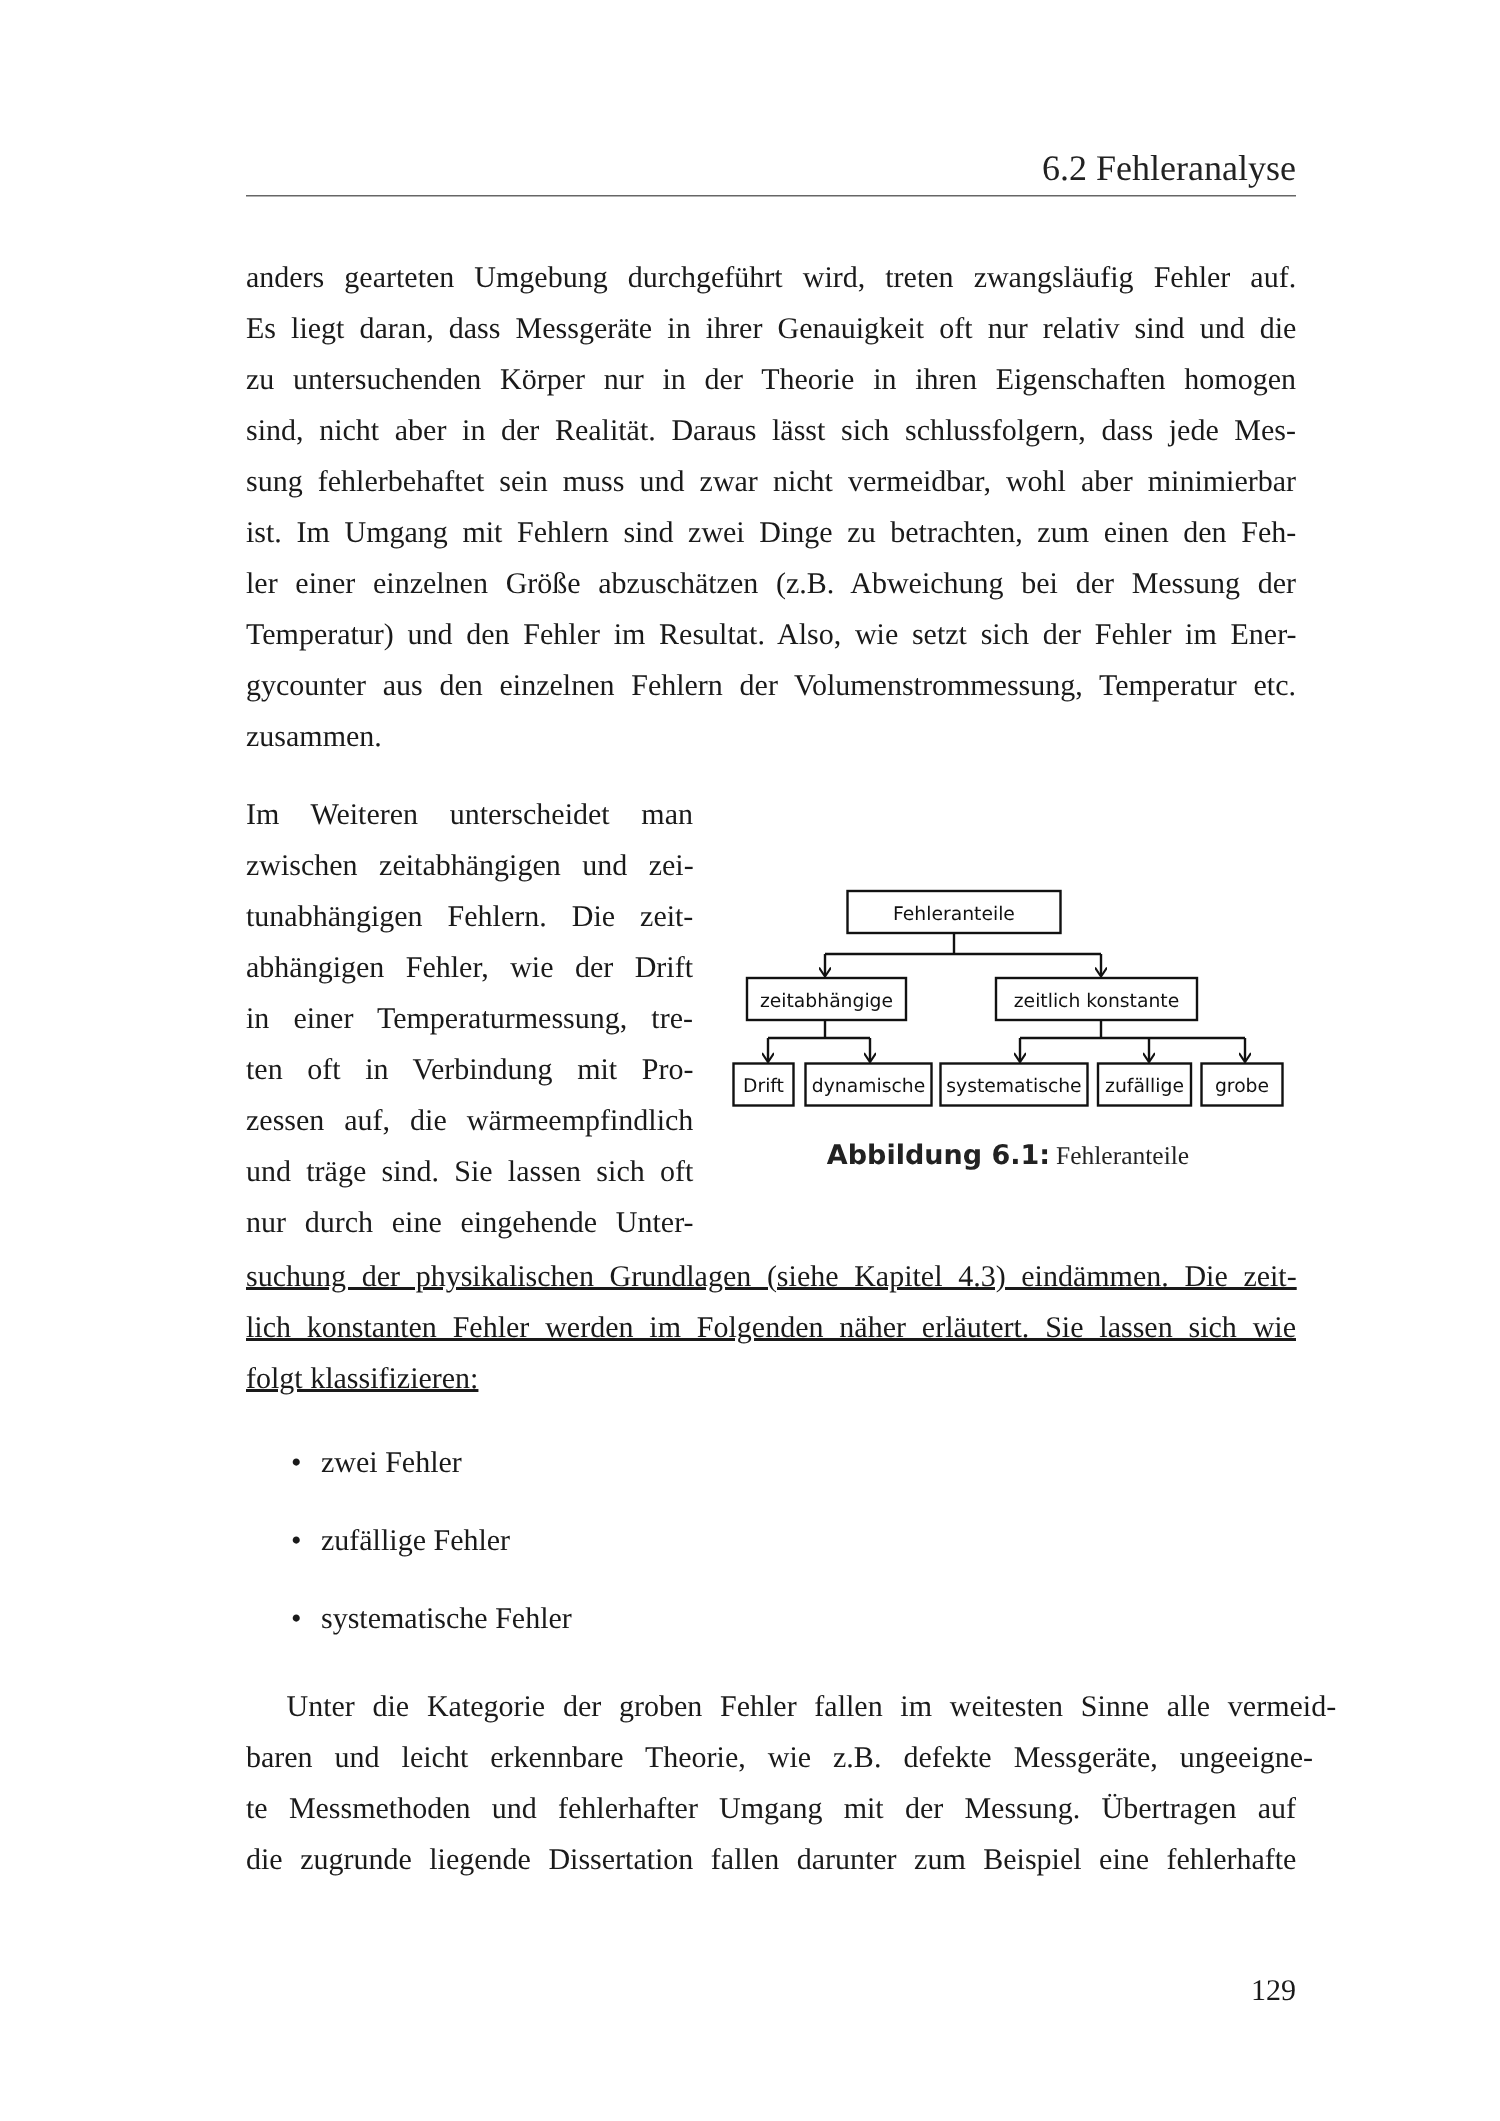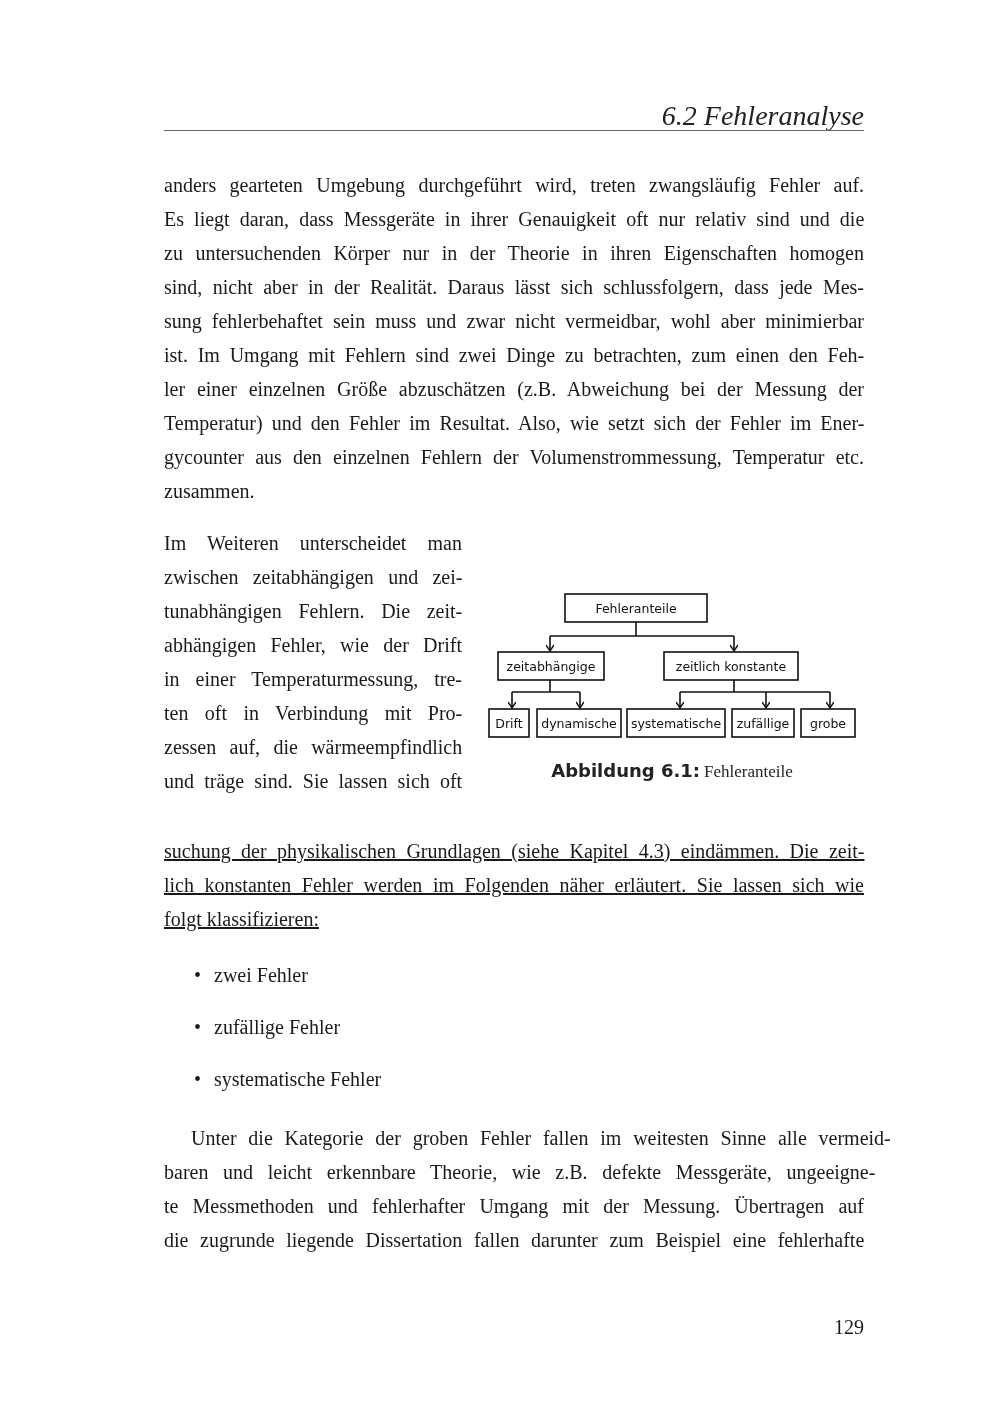--- a/index.html
+++ b/index.html
@@ -1,18 +1,18 @@
 <!DOCTYPE html>
 <html><head>
 <meta charset="utf-8">
 <style>
   html, body { margin: 0; padding: 0; background: #ffffff; }
   body { width: 1000px; height: 1414px; position: relative; overflow: hidden; }
   .page { position: absolute; left: 0; top: 0; width: 1000px; height: 1414px; background: #fff; color: #1a1a1a; }
-  .header-title { position: absolute; right: 136px; top: 100px; font-size: 28px; font-style: italic; font-family: "Liberation Serif", serif; color: #222; }
+  .header-title { position: absolute; right: 136px; top: 100px; font-size: 24px; font-family: "Liberation Serif", serif; color: #222; }
   .header-rule { position: absolute; left: 164px; width: 700px; top: 130px; height: 0; border-top: 1.2px solid #666; }
   .para { position: absolute; left: 164px; width: 700px; font-family: "Liberation Serif", serif; font-size: 20px; line-height: 34px; text-align: justify; color: #1a1a1a; }
   .para .line { display: block; text-align: justify; text-align-last: justify; white-space: nowrap; }
   .para .line.last { text-align-last: left; }
   .p1 { top: 168px; }
   .p2 { top: 526px; width: 298px; }
   .p3 { top: 834px; text-decoration: underline; }
   .p4 { top: 1121px; }
   .list { position: absolute; left: 194px; top: 958px; font-family: "Liberation Serif", serif; font-size: 20px; color: #1a1a1a; margin: 0; padding: 0; list-style: none; }
   .list li { height: 52px; line-height: 34px; position: relative; padding-left: 20px; }
@@ -48,20 +48,21 @@
 
   <div class="para p2">
     <span class="line" style="white-space: nowrap; display: block; word-spacing: 16px;">Im Weiteren unterscheidet man</span>
     <span class="line" style="white-space: nowrap; display: block; word-spacing: 9.33333px;">zwischen zeitabhängigen und zei-</span>
     <span class="line" style="white-space: nowrap; display: block; word-spacing: 11.6667px;">tunabhängigen Fehlern. Die zeit-</span>
     <span class="line" style="white-space: nowrap; display: block; word-spacing: 9.25px;">abhängigen Fehler, wie der Drift</span>
     <span class="line" style="white-space: nowrap; display: block; word-spacing: 11px;">in einer Temperaturmessung, tre-</span>
     <span class="line" style="white-space: nowrap; display: block; word-spacing: 11.4px;">ten oft in Verbindung mit Pro-</span>
     <span class="line" style="white-space: nowrap; display: block; word-spacing: 8.33333px;">zessen auf, die wärmeempfindlich</span>
     <span class="line" style="white-space: nowrap; display: block; word-spacing: 5.16667px;">und träge sind. Sie lassen sich oft</span>
+    <span class="line" style="white-space: nowrap; display: block; word-spacing: 7.5px;">nur durch eine eingehende Unter-</span>
   </div>
 
   <div class="figure">
     <svg width="380" height="160" viewBox="0 0 380 160">
       <defs>
         <marker id="arr" markerWidth="8" markerHeight="8" refX="4" refY="6" orient="0" markerUnits="userSpaceOnUse">
           <path d="M0,1 L4,7 L8,1" fill="none" stroke="#111" stroke-width="1.4"></path>
         </marker>
       </defs>
 

